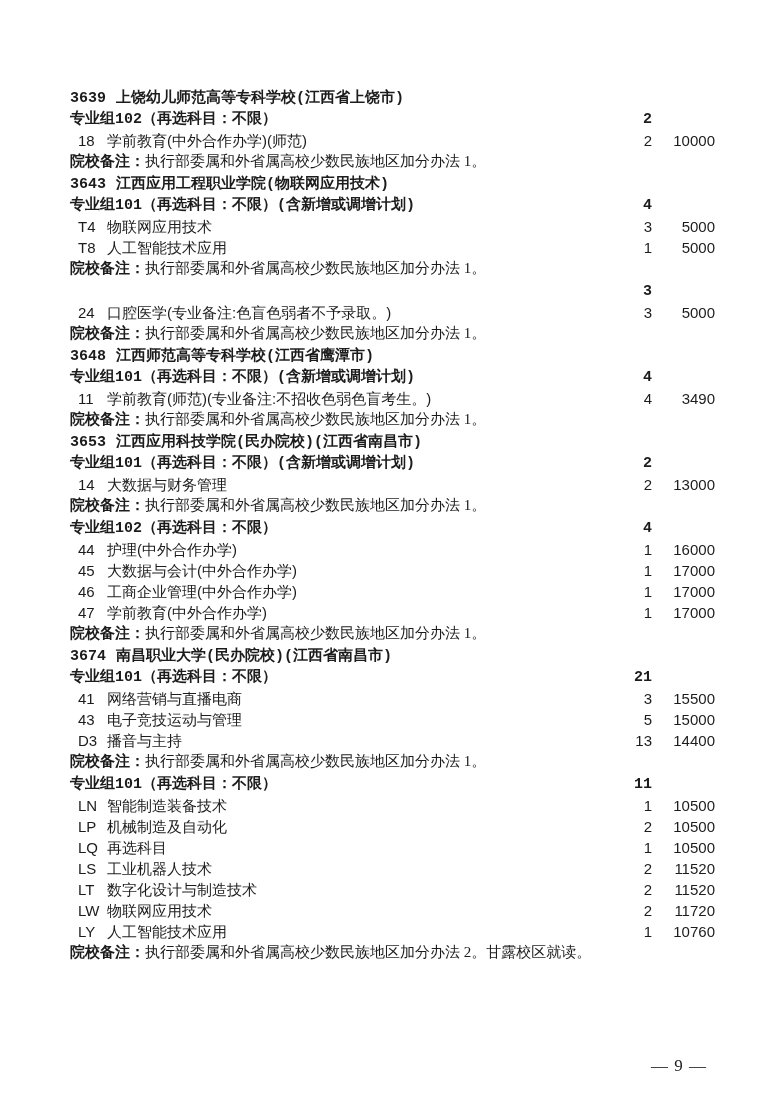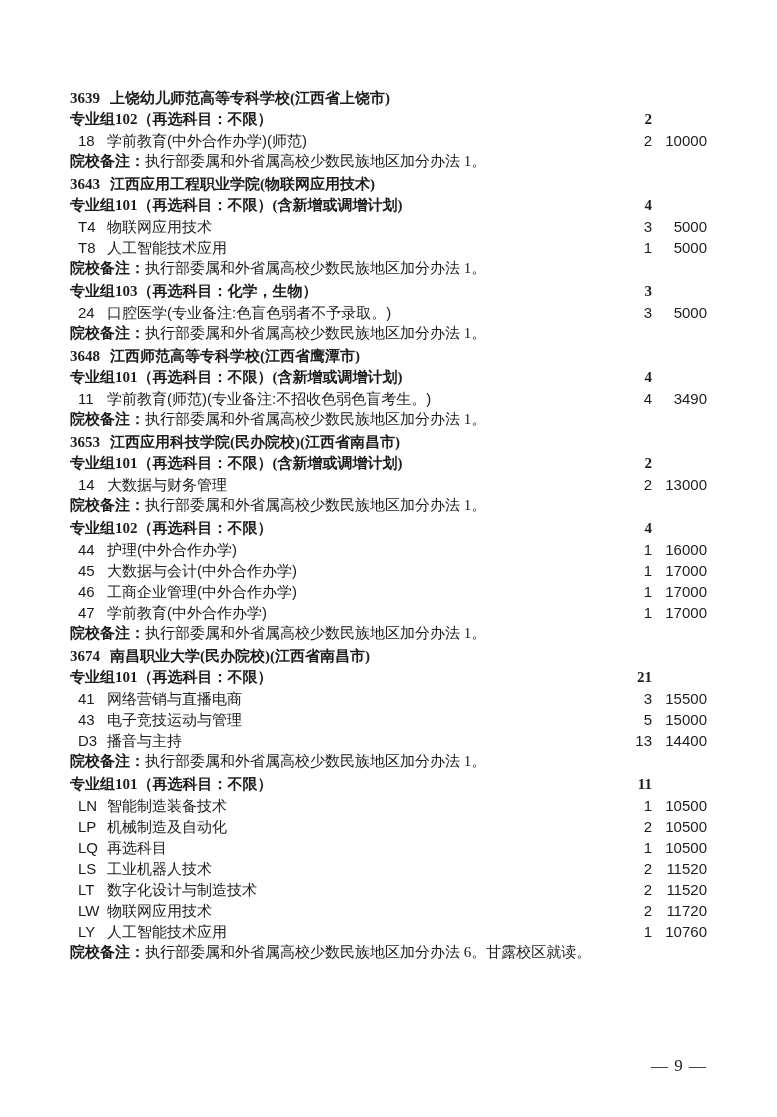--- a/index.html
+++ b/index.html
@@ -17,40 +17,40 @@
     left:70px; top:88px;
     width:645px;
   }
   .block { margin-bottom:2px; }
   .row {
     position:relative;
     height:21px; line-height:21px;
     white-space:nowrap;
   }
   .hei {
-    font-family:Liberation Serif, serif;
+    font-family:Liberation Mono, monospace;
     font-weight:bold;
   }
   .song { font-family:Liberation Sans, sans-serif; }
   .kai  {
     font-family:"Liberation Serif","DejaVu Serif",serif;
   }
   .scode { margin-right:10px; }
   .major { padding-left:8px; }
   .mcode {
     display:inline-block;
     min-width:22px;
     margin-right:7px;
   }
   .count {
     position:absolute; right:63px; top:0;
     text-align:right;
   }
   .tuition {
-    position:absolute; right:8px; top:0;
+    position:absolute; right:0; top:0;
     text-align:right;
   }
   .footer {
     position:absolute;
     top:1056px; right:70px;
     font-family:"Liberation Serif","DejaVu Serif",serif;
     font-size:17px;
     letter-spacing:1px;
     color:#222;
   }
@@ -67,21 +67,21 @@
         <div class="row"><span class="hei">院校备注：</span><span class="kai">执行部委属和外省属高校少数民族地区加分办法 1。</span></div>
       </div>
       <div class="block">
         <div class="row hei"><span class="scode">3643</span><span>江西应用工程职业学院(物联网应用技术)</span></div>
         <div class="row hei"><span>专业组101（再选科目：不限）(含新增或调增计划)</span><span class="count">4</span></div>
         <div class="row song major"><span class="mcode">T4</span><span>物联网应用技术</span><span class="count">3</span><span class="tuition">5000</span></div>
         <div class="row song major"><span class="mcode">T8</span><span>人工智能技术应用</span><span class="count">1</span><span class="tuition">5000</span></div>
         <div class="row"><span class="hei">院校备注：</span><span class="kai">执行部委属和外省属高校少数民族地区加分办法 1。</span></div>
       </div>
       <div class="block">
-        <div class="row hei"><span>专业组103（再选科目：化学，生物）</span><span class="count">3</span></div>
+        <div class="row hei"><span class="count">3</span></div>
         <div class="row song major"><span class="mcode">24</span><span>口腔医学(专业备注:色盲色弱者不予录取。)</span><span class="count">3</span><span class="tuition">5000</span></div>
         <div class="row"><span class="hei">院校备注：</span><span class="kai">执行部委属和外省属高校少数民族地区加分办法 1。</span></div>
       </div>
       <div class="block">
         <div class="row hei"><span class="scode">3648</span><span>江西师范高等专科学校(江西省鹰潭市)</span></div>
         <div class="row hei"><span>专业组101（再选科目：不限）(含新增或调增计划)</span><span class="count">4</span></div>
         <div class="row song major"><span class="mcode">11</span><span>学前教育(师范)(专业备注:不招收色弱色盲考生。)</span><span class="count">4</span><span class="tuition">3490</span></div>
         <div class="row"><span class="hei">院校备注：</span><span class="kai">执行部委属和外省属高校少数民族地区加分办法 1。</span></div>
       </div>
       <div class="block">
@@ -108,17 +108,17 @@
       </div>
       <div class="block">
         <div class="row hei"><span>专业组101（再选科目：不限）</span><span class="count">11</span></div>
         <div class="row song major"><span class="mcode">LN</span><span>智能制造装备技术</span><span class="count">1</span><span class="tuition">10500</span></div>
         <div class="row song major"><span class="mcode">LP</span><span>机械制造及自动化</span><span class="count">2</span><span class="tuition">10500</span></div>
         <div class="row song major"><span class="mcode">LQ</span><span>再选科目</span><span class="count">1</span><span class="tuition">10500</span></div>
         <div class="row song major"><span class="mcode">LS</span><span>工业机器人技术</span><span class="count">2</span><span class="tuition">11520</span></div>
         <div class="row song major"><span class="mcode">LT</span><span>数字化设计与制造技术</span><span class="count">2</span><span class="tuition">11520</span></div>
         <div class="row song major"><span class="mcode">LW</span><span>物联网应用技术</span><span class="count">2</span><span class="tuition">11720</span></div>
         <div class="row song major"><span class="mcode">LY</span><span>人工智能技术应用</span><span class="count">1</span><span class="tuition">10760</span></div>
-        <div class="row"><span class="hei">院校备注：</span><span class="kai">执行部委属和外省属高校少数民族地区加分办法 6。甘露校区就读。</span></div>
+        <div class="row"><span class="hei">院校备注：</span><span class="kai">执行部委属和外省属高校少数民族地区加分办法 2。甘露校区就读。</span></div>
       </div>
     </div>
   <div class="footer">— 9 —</div>
 </div>
 
 </body></html>

